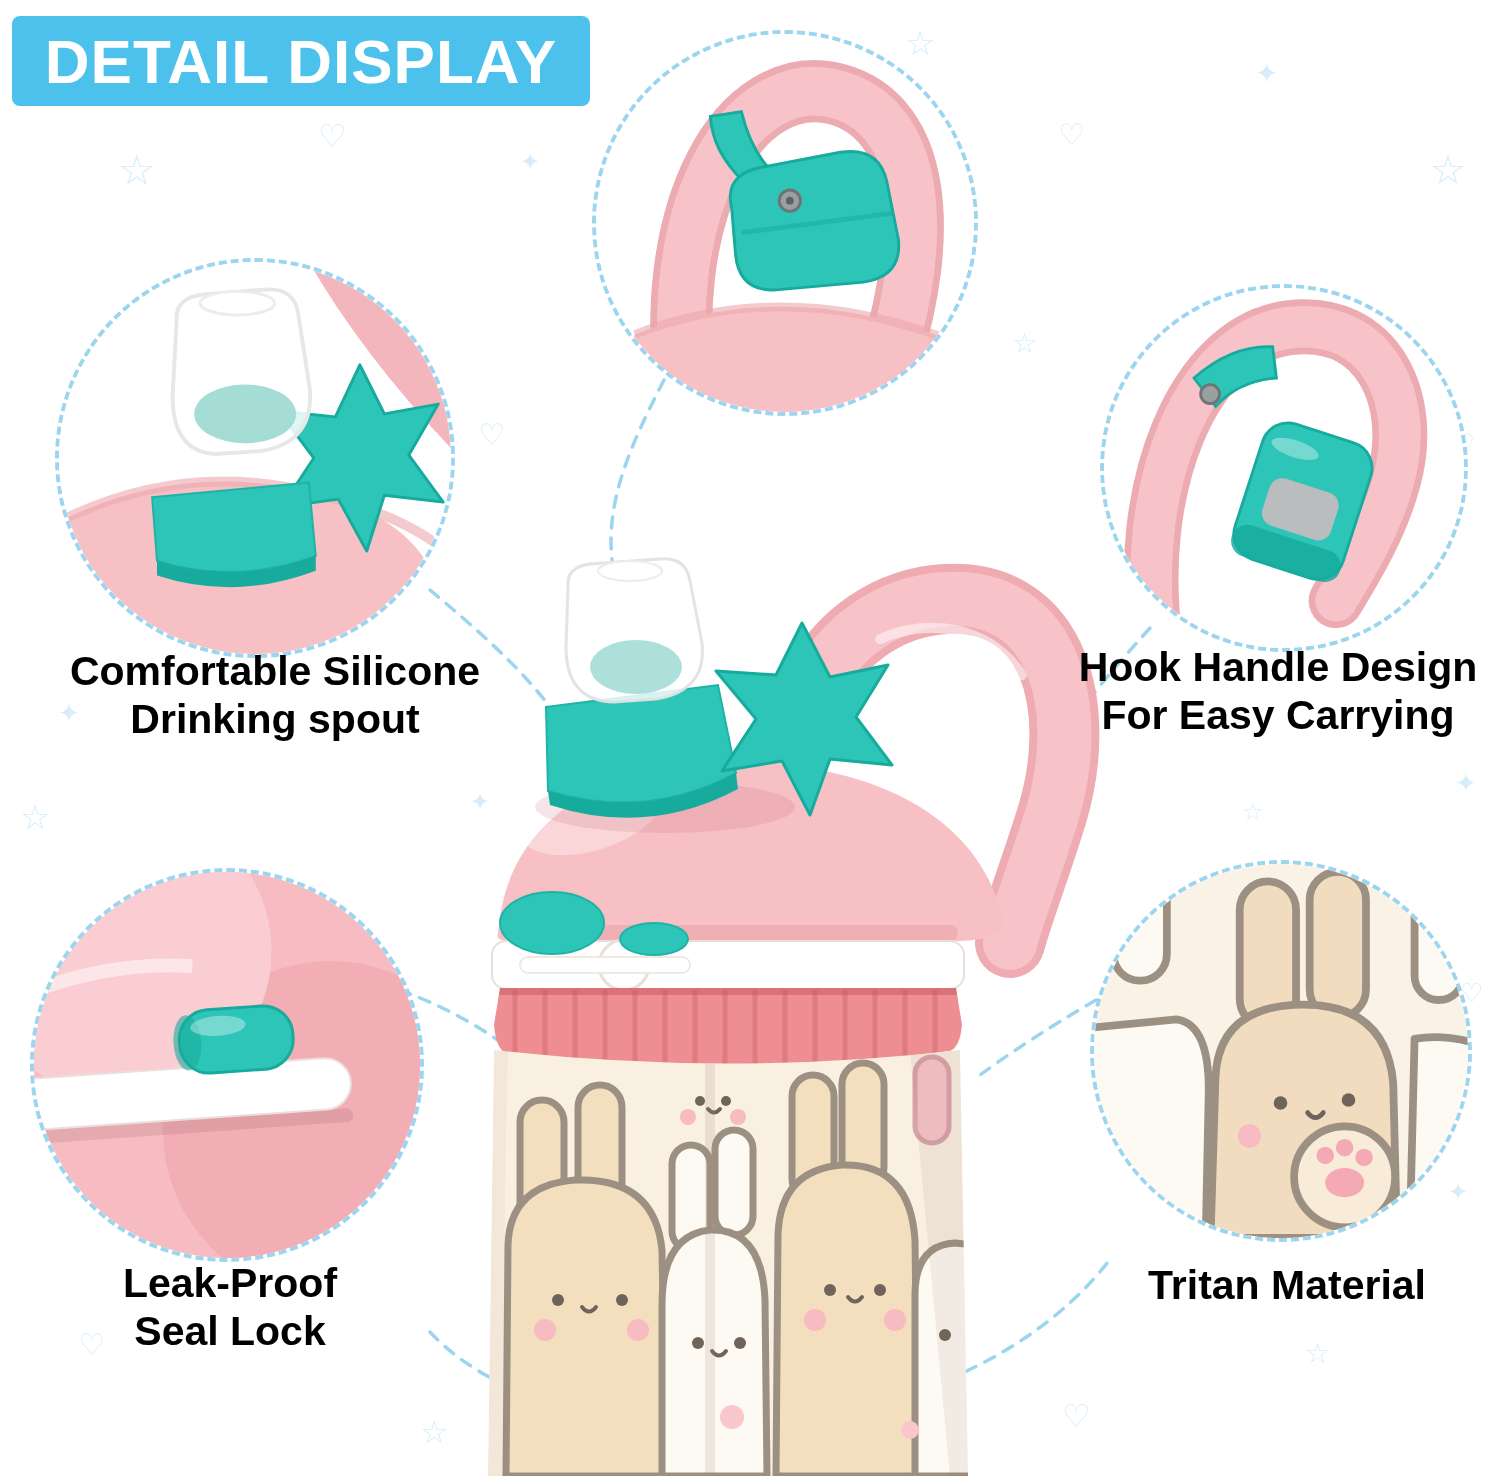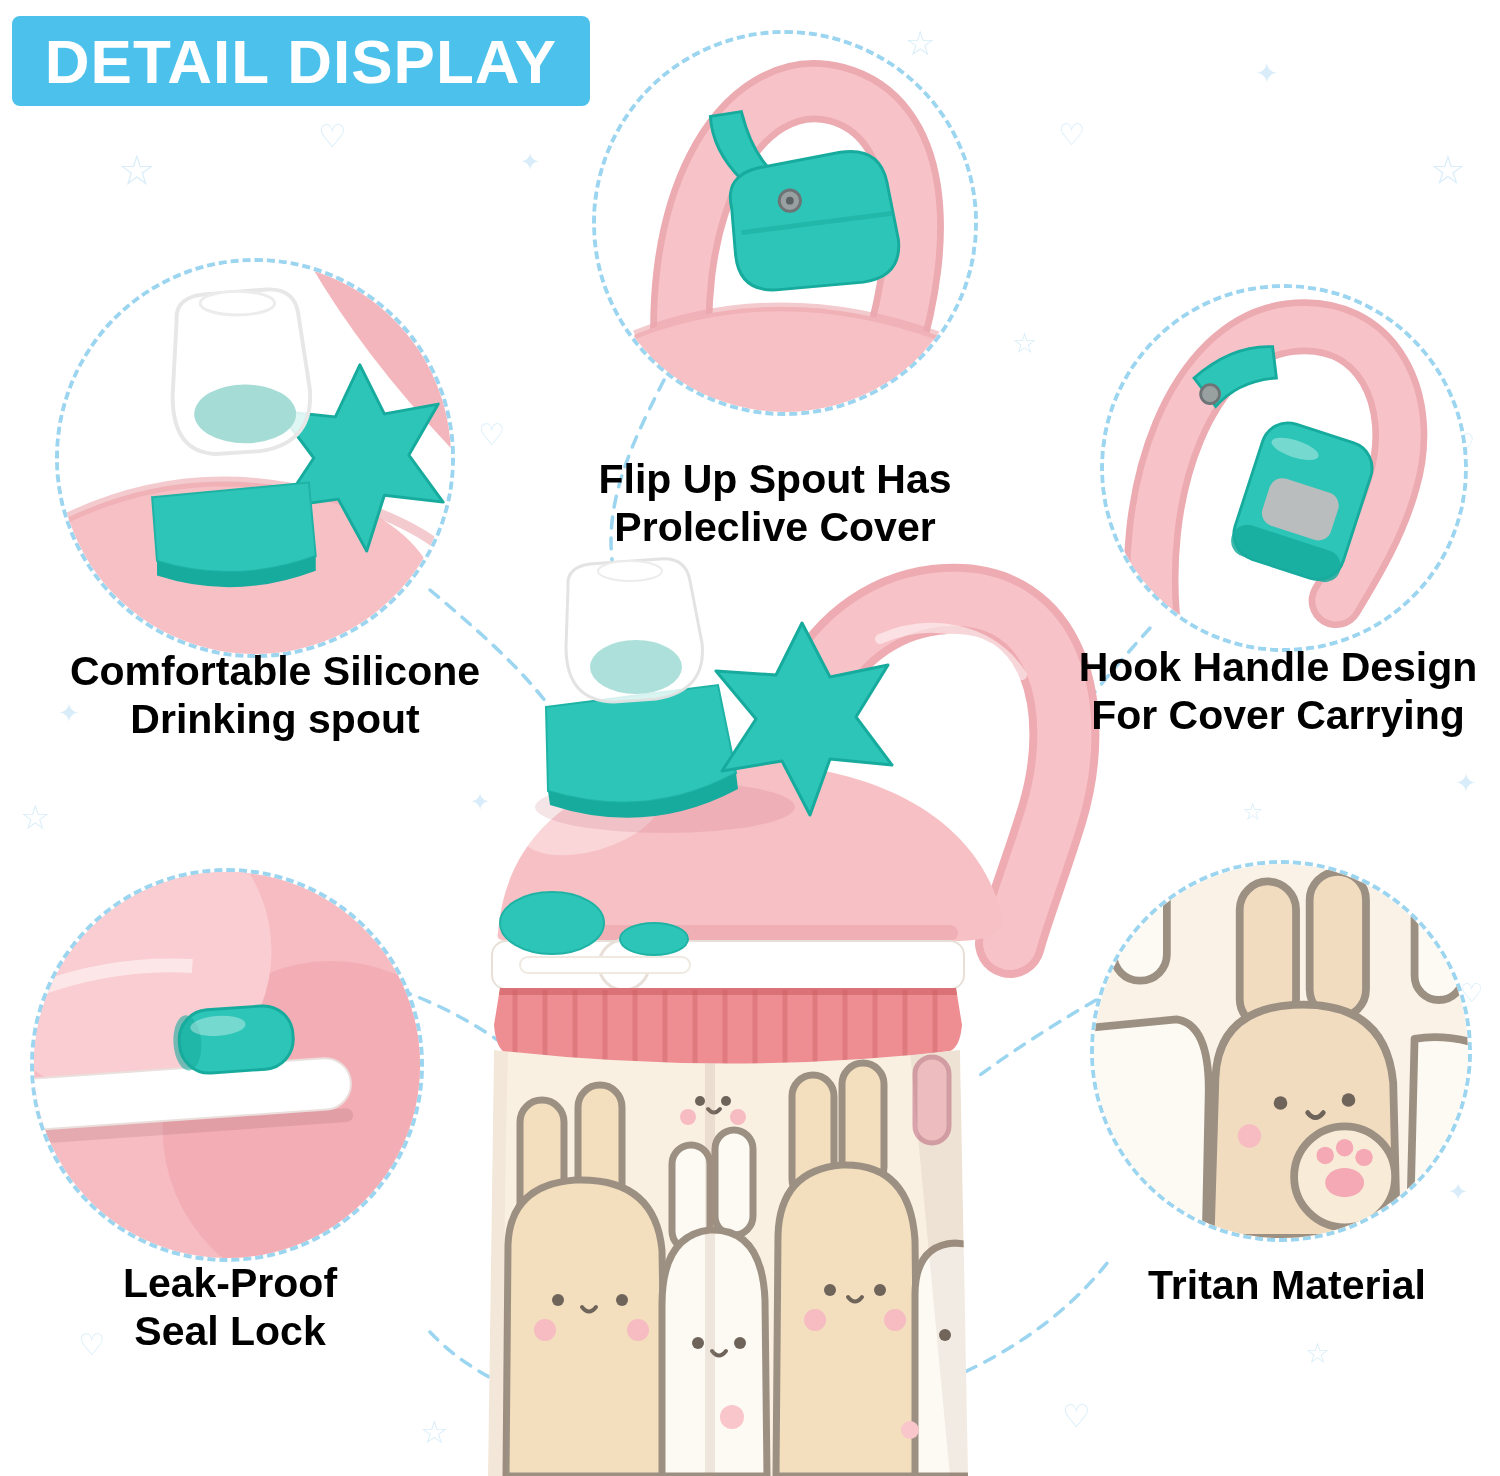--- a/index.html
+++ b/index.html
@@ -279,21 +279,19 @@
       <circle cx="160" cy="280" r="12" fill="#f7bcc1"></circle>
       <circle cx="238" cy="300" r="9" fill="#f5a9b4"></circle>
       <circle cx="258" cy="292" r="9" fill="#f5a9b4"></circle>
       <circle cx="278" cy="302" r="9" fill="#f5a9b4"></circle>
       <ellipse cx="258" cy="328" rx="20" ry="15" fill="#f5a9b4"></ellipse>
     </svg>
   </div>
 
   <div class="label l1">Comfortable Silicone
 Drinking spout</div>
-  <div class="label l2">Flip Up Spout Has
-Proleclive Cover</div>
   <div class="label l3">Hook Handle Design
-For Cover Carrying</div>
+For Easy Carrying</div>
   <div class="label l4">Leak-Proof
 Seal Lock</div>
   <div class="label l5">Tritan Material</div>
 
 </div>
 
 </body></html>

